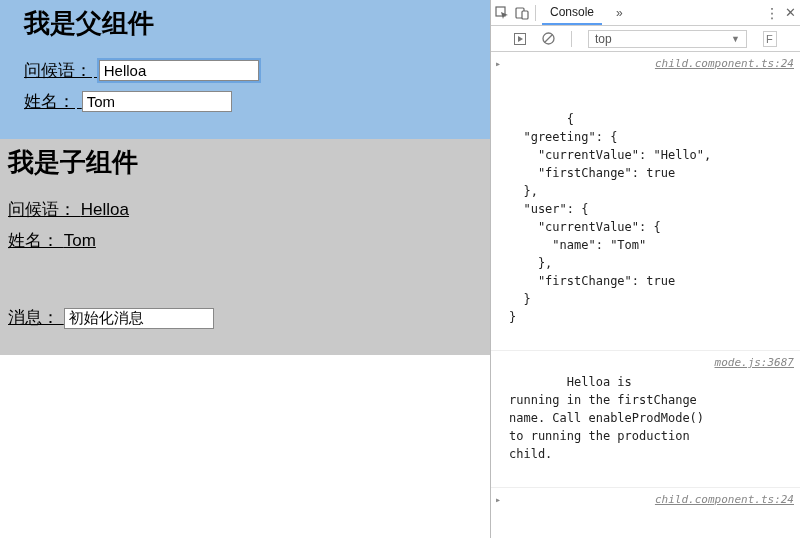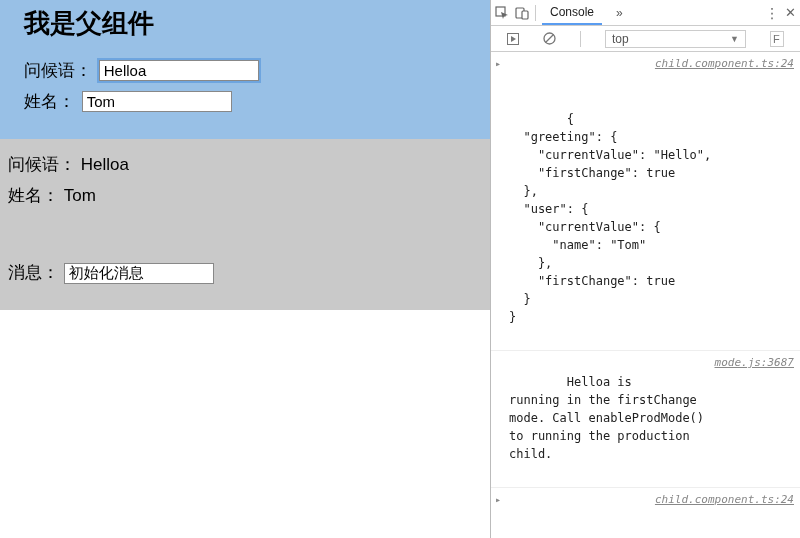--- a/index.html
+++ b/index.html
@@ -24,20 +24,21 @@
     padding: 6px 8px 18px 24px;
   }
   .parent h2, .child h2 {
     margin: 0 0 18px 0;
     font-size: 26px;
     font-weight: 600;
   }
   .row {
     margin: 8px 0;
     font-size: 17px;
+    text-decoration: underline;
   }
   .row label { margin-right: 2px; }
   .row input[type=text] {
     font-size: 15px;
     padding: 1px 4px;
     border: 1px solid #888;
     background: #fff;
   }
   .parent .greet-input {
     width: 160px;
@@ -74,22 +75,22 @@
     font-size: 12px;
   }
   .dt-tabs .tab.active { border-bottom: 2px solid #5a9cf0; color:#222; }
   .icon { display:inline-block; }
   .icon svg { display:block; }
 
   .dt-bar {
     height: 26px;
     border-bottom: 1px solid #ccc;
     display: flex; align-items: center;
-    padding: 0 16px;
-    gap: 24px;
+    padding: 0 23px;
+    gap: 16px;
     color: #555;
   }
   .dt-bar .ctx {
     border: 1px solid #ccc;
     padding: 1px 6px;
     font-size: 12px;
     display:flex; align-items:center; gap:40px;
     flex:1;
     max-width: 180px;
   }
@@ -138,20 +139,21 @@
         <label>问候语：</label>
         <input type="text" class="greet-input" value="Helloa" style="">
       </div>
       <div class="row">
         <label>姓名：</label>
         <input type="text" class="name-input" value="Tom" style="">
       </div>
     </div>
 
     <div class="child">
+      <h2>我是子组件</h2>
       <div class="row">
         <span>问候语：</span>
         <span class="val">Helloa</span>
       </div>
       <div class="row">
         <span>姓名：</span>
         <span class="val">Tom</span>
       </div>
       <div class="row">
         <span>消息：</span>
@@ -220,21 +222,21 @@
       "name": "Tom"
     },
     "firstChange": true
   }
 }</span>
       </div>
 
       <div class="msg">
         <span class="src">mode.js:3687</span><span><span>Helloa is</span>
 <span>running in the firstChange</span>
-<span>mode. Call enableProdMode()</span>
+<span>name. Call enableProdMode()</span>
 <span>to running the production</span>
 <span>child.</span></span>
       </div>
 
       <div class="msg">
         <span class="arr">▸</span>
         <span class="src">child.component.ts:24</span>
         
       </div>
 

